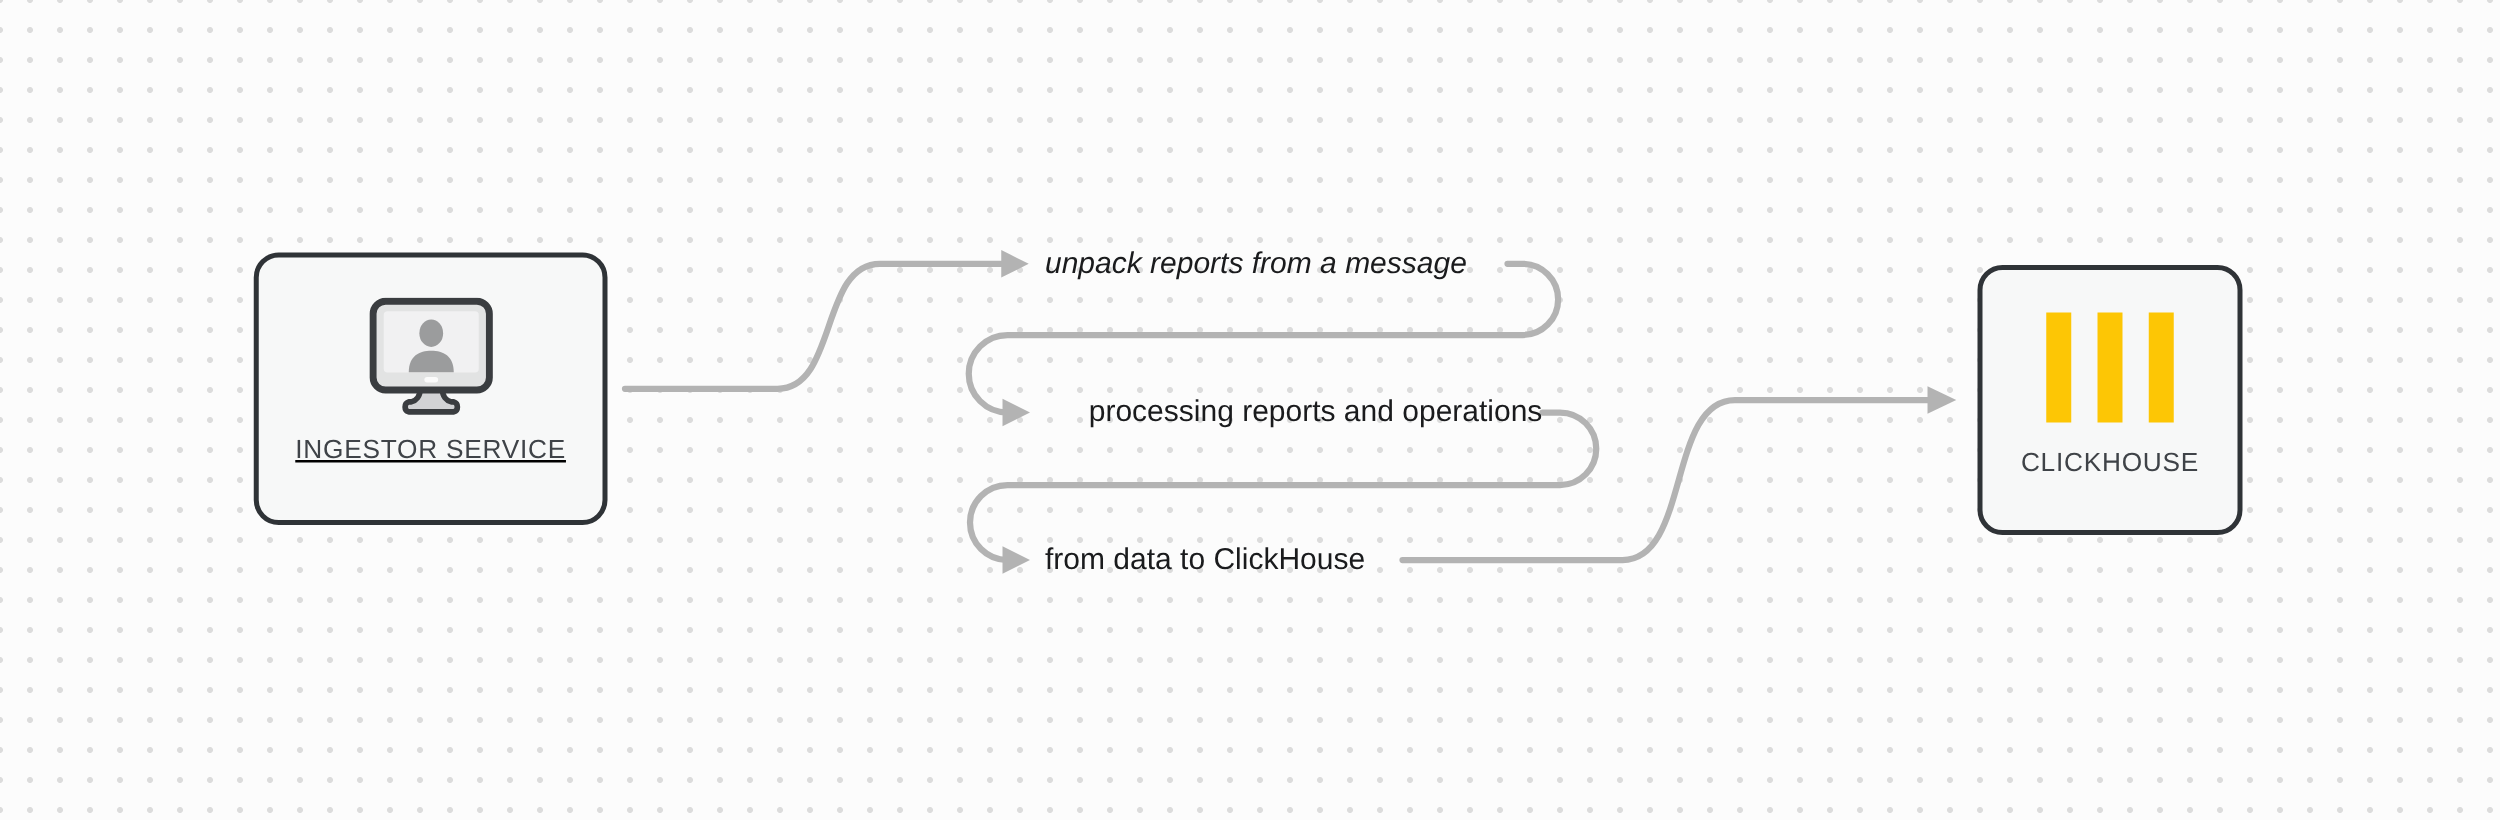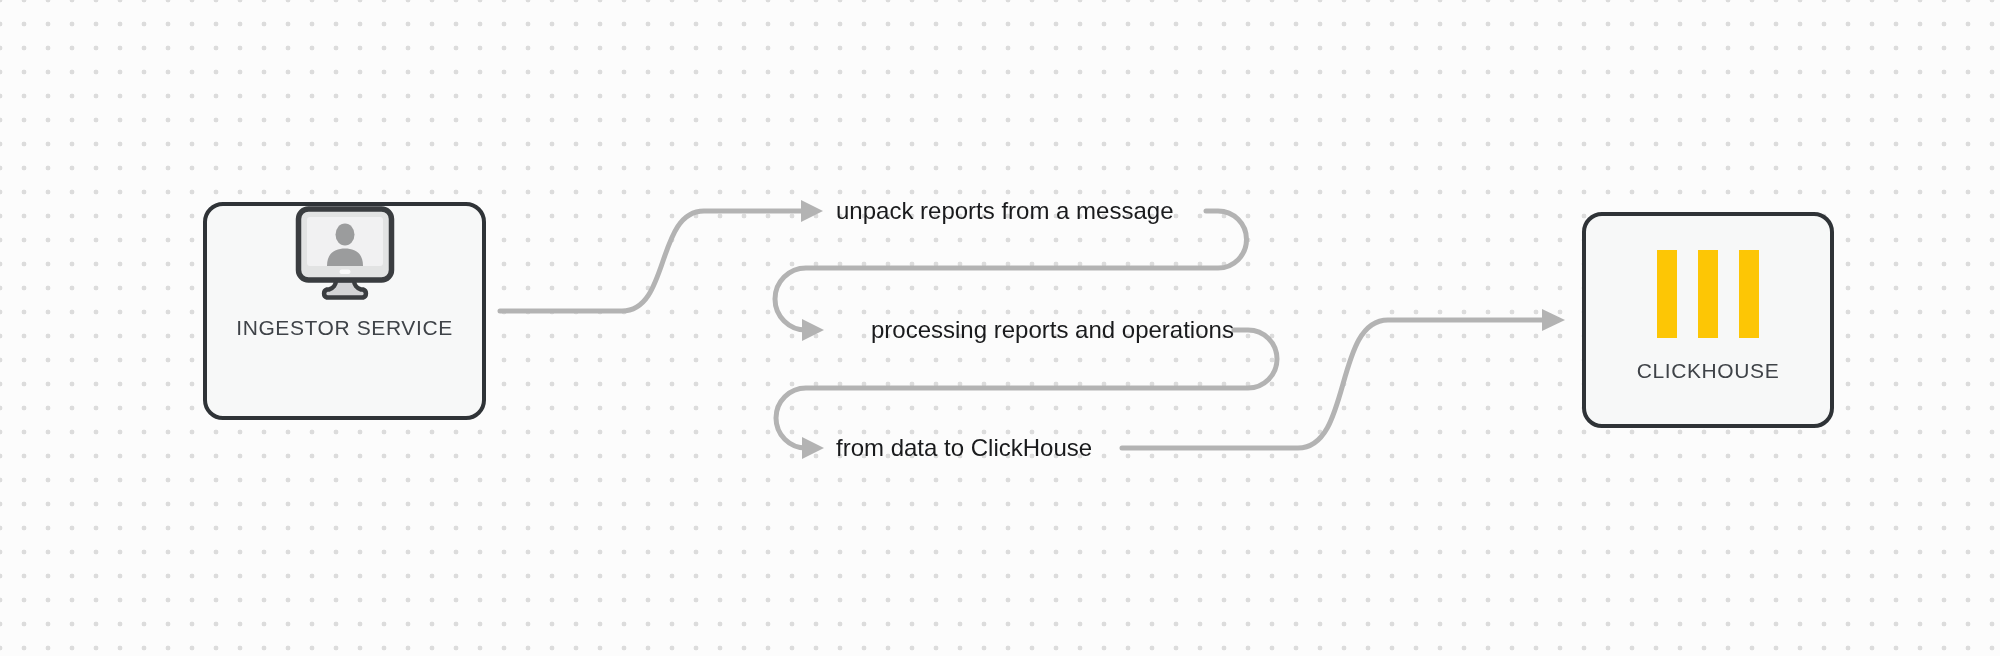--- a/index.html
+++ b/index.html
@@ -50,24 +50,26 @@
     border-radius: 20px;
     background: var(--node-fill);
     display: flex;
     flex-direction: column;
     align-items: center;
     justify-content: flex-start;
   }
   .node-ingestor {
     left: 203px; top: 202px;
     width: 283px; height: 218px;
+    padding-top: 32px;
+    text-decoration: underline;
   }
   .node-clickhouse {
     left: 1582px; top: 212px;
-    width: 252px; height: 216px;
+    width: 212px; height: 216px;
     padding-top: 34px;
   }
   .node-label {
     font-size: 21px;
     letter-spacing: 0.6px;
     color: var(--node-label);
     white-space: nowrap;
   }
   .node-ingestor .node-label { margin-top: 16px; }
   .node-clickhouse .node-label { margin-top: 21px; }
@@ -75,21 +77,21 @@
   .ch-bar { width: 20px; height: 88px; background: var(--clickhouse-yellow); }
   .step-label {
     position: absolute;
     left: 836px;
     height: 30px;
     line-height: 30px;
     font-size: 24px;
     color: var(--step-text);
     white-space: nowrap;
   }
-  .step-1 { top: 196px; }
+  .step-1 { top: 196px; font-style: italic; }
   .step-2 { top: 315px; margin-left: 35px; }
   .step-3 { top: 433px; }
 </style>
 </head>
 <body>
 
 <div class="canvas">
 
   <svg class="connector-layer" viewBox="0 0 2000 656" xmlns="http://www.w3.org/2000/svg">
     <path d="M 500 311 H 622 C 670 311 656 211 704 211 H 801"></path>

